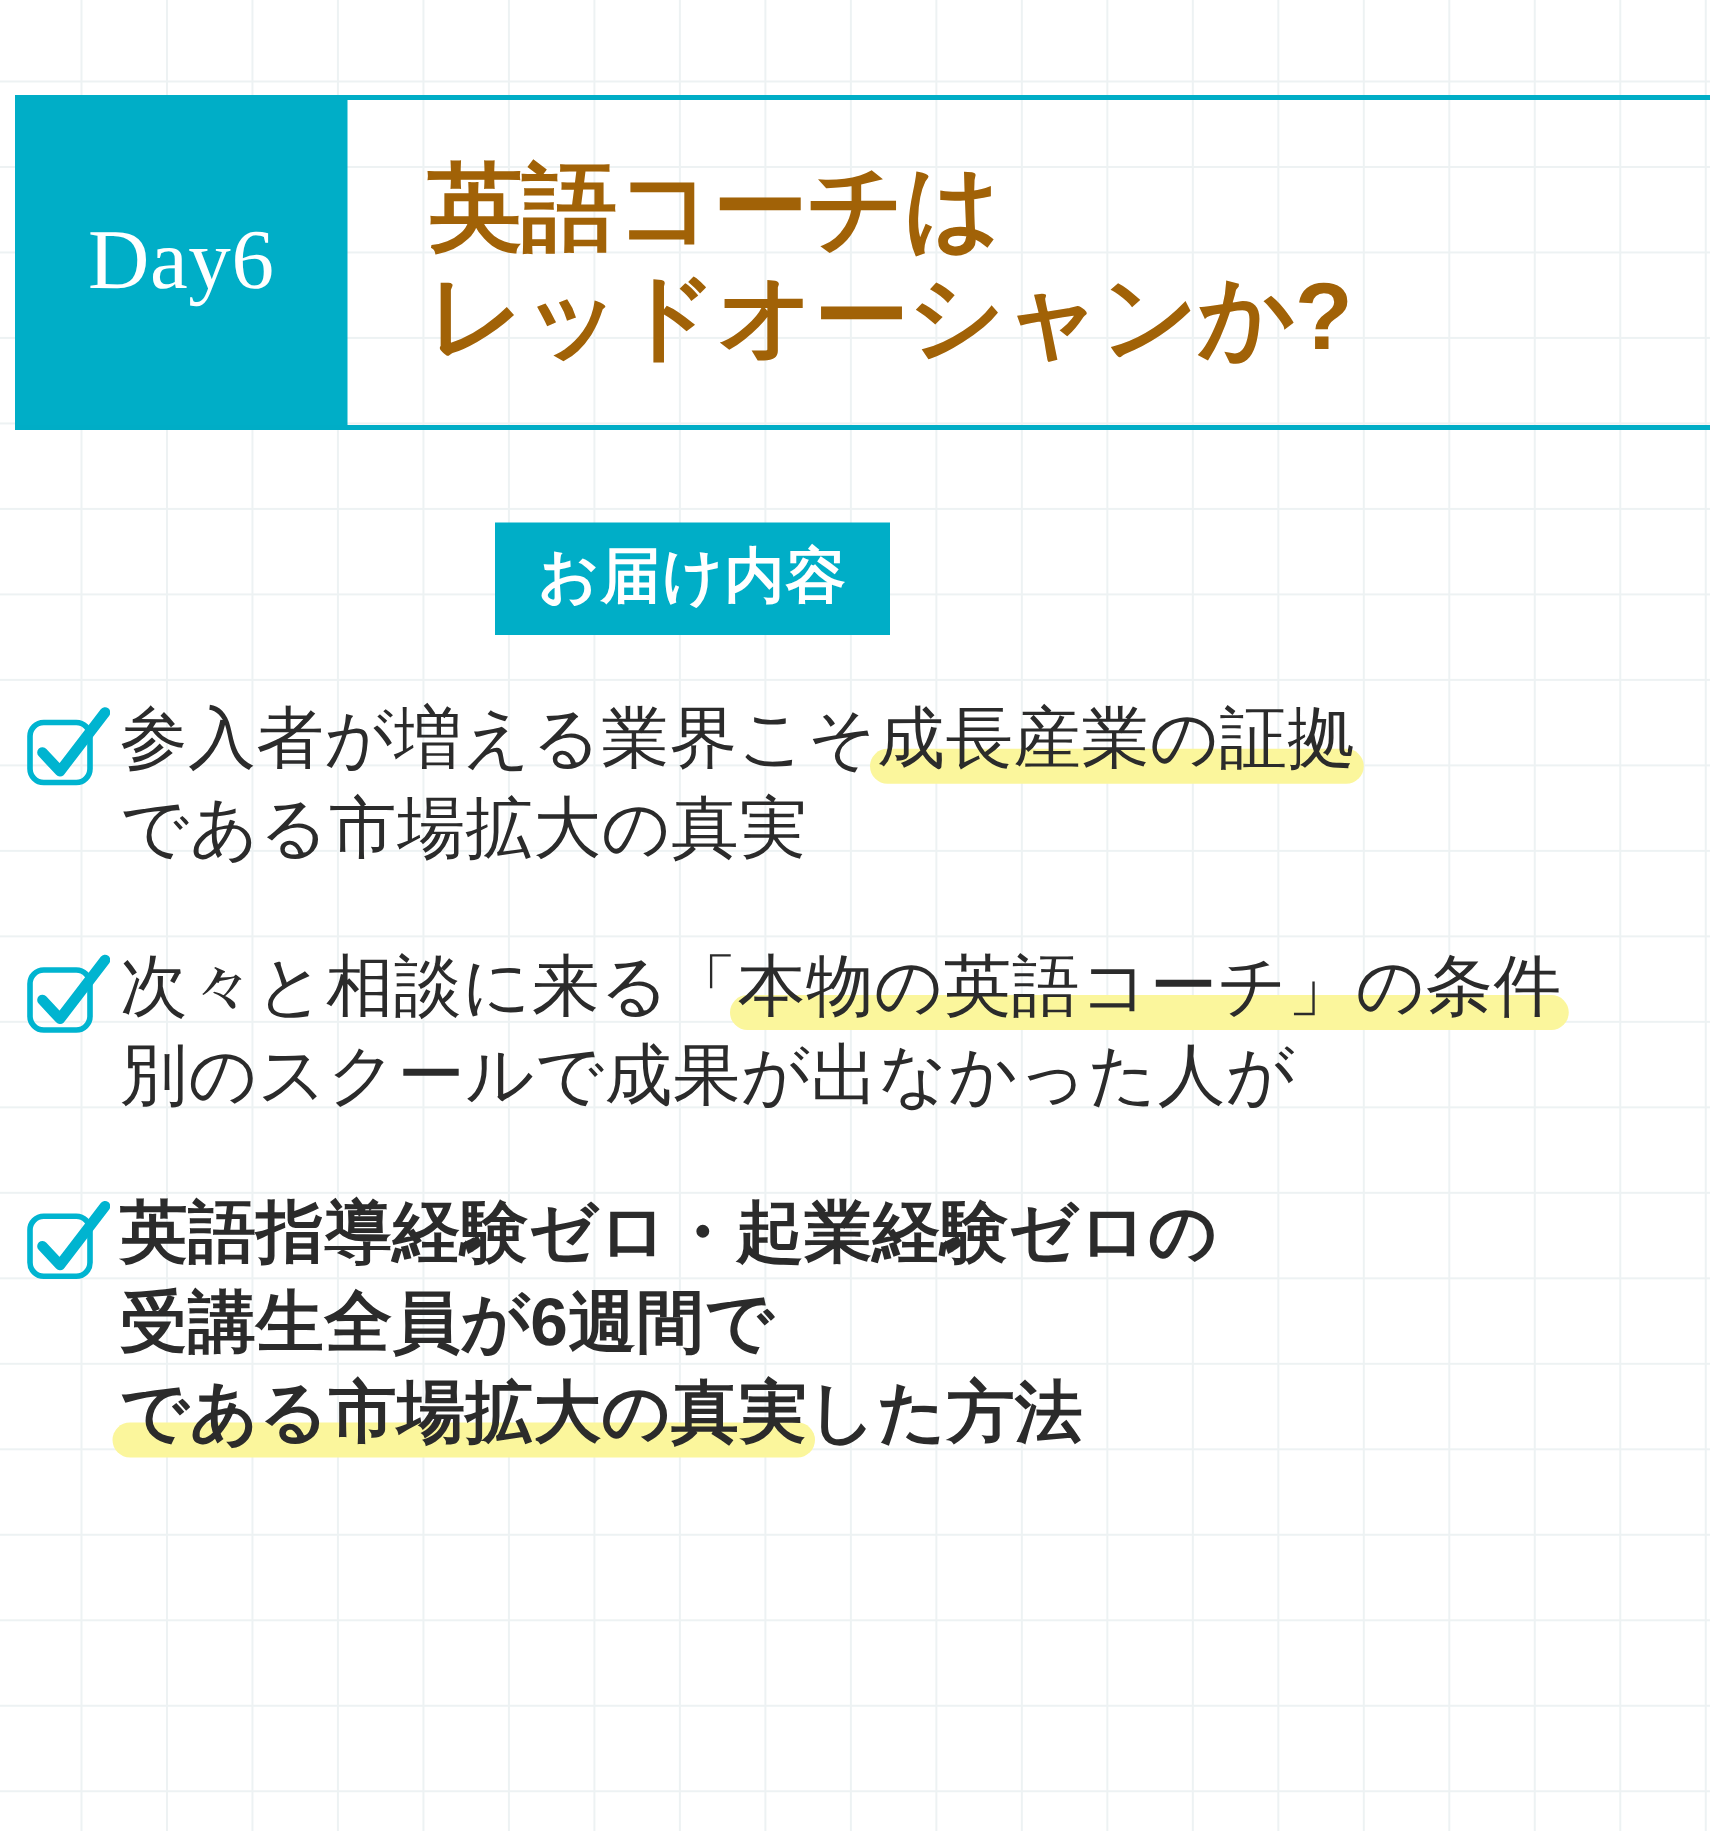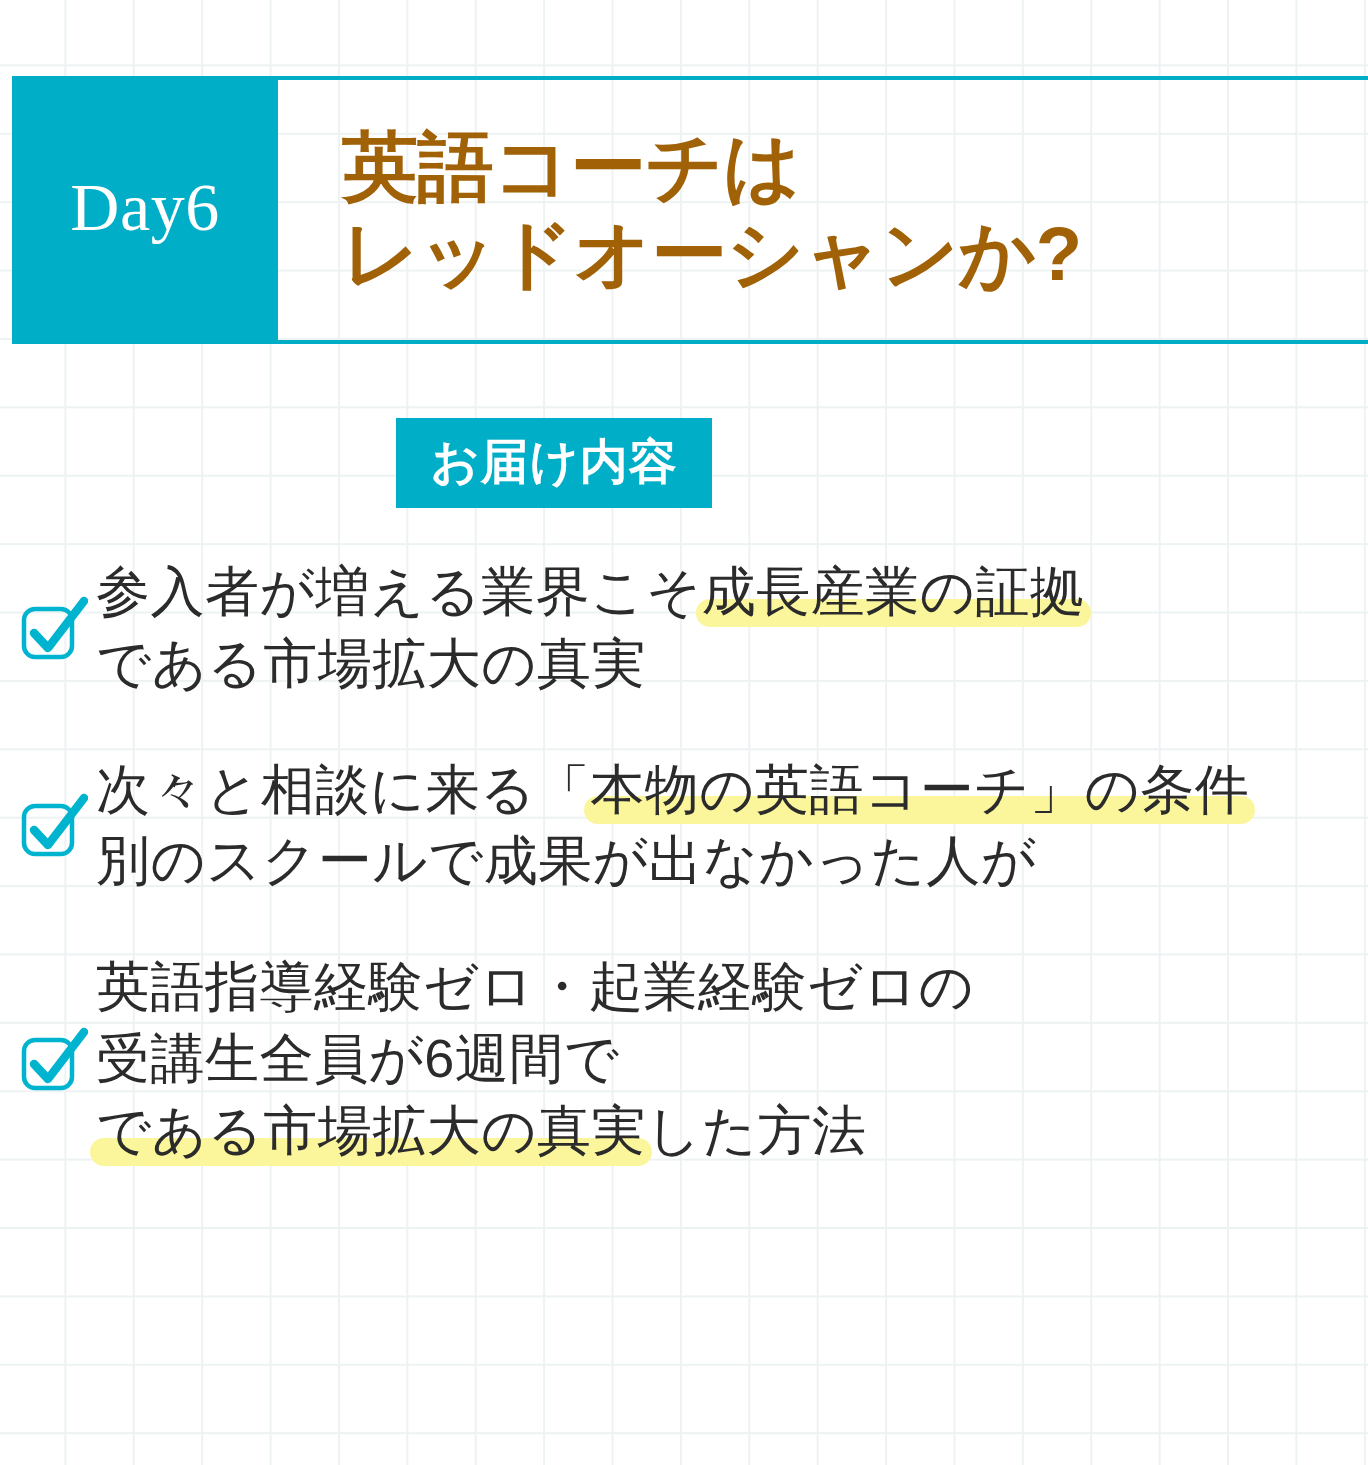--- a/index.html
+++ b/index.html
@@ -105,24 +105,24 @@
   #bullet-list {
     position: absolute;
     left: 0;
     top: 556px;
     width: 1368px;
     padding-left: 18px;
   }
 
   .bullet-item {
     display: flex;
-    align-items: center;
+    align-items: flex-start;
     margin-bottom: 54px;
   }
-  .bullet-item:last-child { margin-bottom: 0; }
+  .bullet-item:last-child { margin-bottom: 0; font-weight: bold; }
 
   .check-icon {
     flex: 0 0 auto;
     width: 70px;
     height: 74px;
     margin-top: 8px;
     margin-right: 8px;
   }
   .check-icon svg { display: block; width: 70px; height: 74px; }
 

